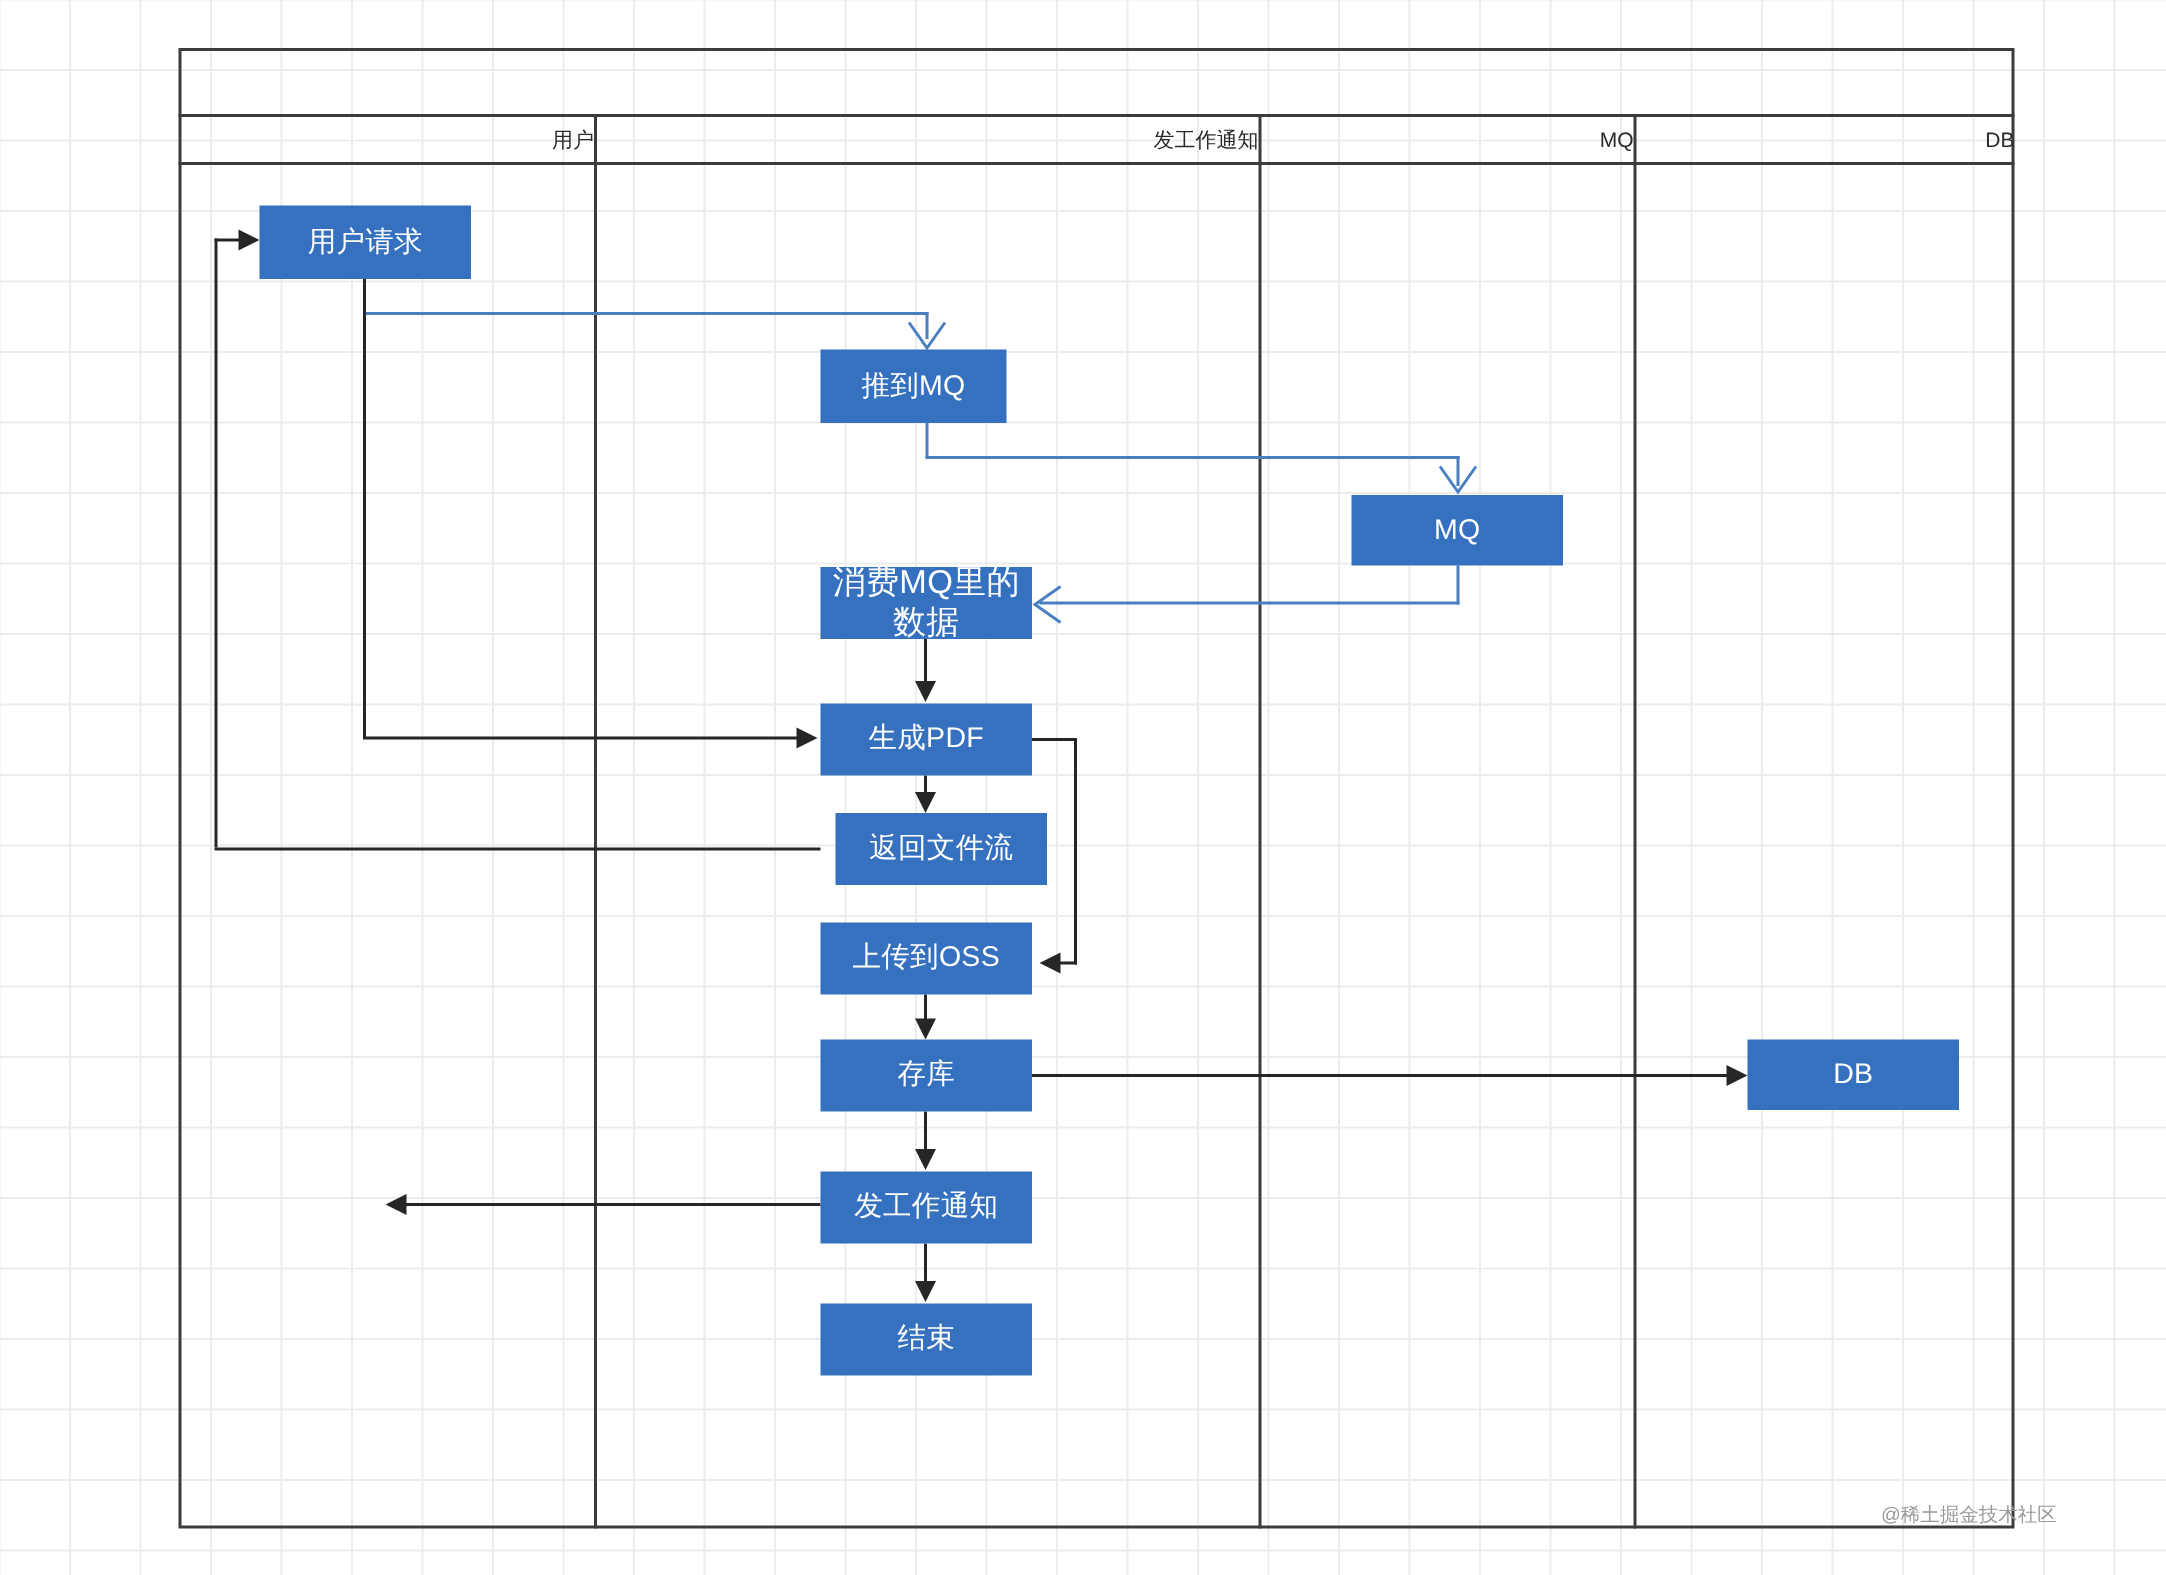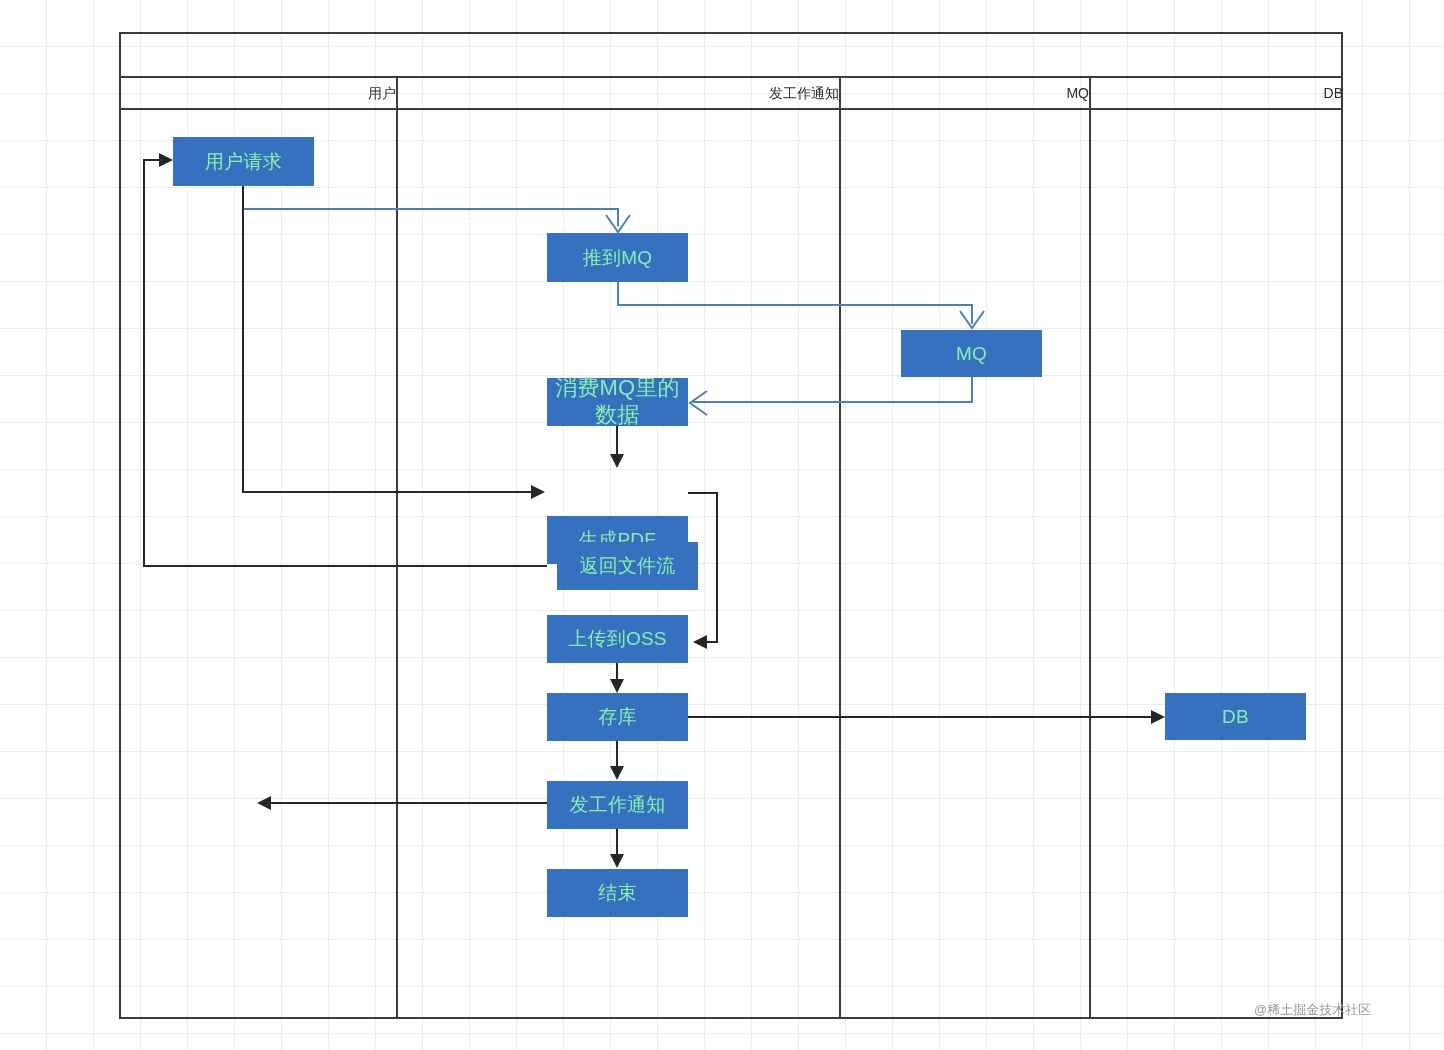--- a/index.html
+++ b/index.html
@@ -44,21 +44,21 @@
     color: #2b2b2b;
     line-height: 1;
     white-space: nowrap;
     user-select: none;
   }
   
   .node {
     position: absolute;
     box-sizing: border-box;
     background: #3571bf;
-    color: #86efac;
+    color: #ffffff;
     font-size: 19px;
     display: flex;
     align-items: center;
     justify-content: center;
     text-align: center;
     line-height: 1.22;
     padding: 2px 6px;
     letter-spacing: 0.2px;
   }
   
@@ -162,27 +162,27 @@
   <div class="arrow arr-down-blk" style="left:610px; top:766px;"></div>
 
   <div class="hline blk" style="left:270px; top:802px; width:277px;"></div>
   <div class="arrow arr-left-blk" style="left:257px; top:796px;"></div>
 
   <div class="vline blk" style="left:616px; top:829px; height:26px;"></div>
   <div class="arrow arr-down-blk" style="left:610px; top:854px;"></div>
 
   <div class="node" style="left:173px; top:137px; width:141px; height:49px;">用户请求</div>
 
-  <div class="node" style="left:547px; top:233px; width:141px; height:49px;">推到MQ</div>
+  <div class="node" style="left:547px; top:233px; width:124px; height:49px;">推到MQ</div>
 
   <div class="node" style="left:901px; top:330px; width:141px; height:47px;">MQ</div>
 
   <div class="node" style="left:547px; top:378px; width:141px; height:48px; font-size:22px;">消费MQ里的数据</div>
 
-  <div class="node" style="left:547px; top:469px; width:141px; height:48px;margin-top:47px;">生成PDF</div>
+  <div class="node" style="left:547px; top:469px; width:141px; height:48px;">生成PDF</div>
 
   <div class="node" style="left:547px; top:542px; width:141px; height:48px;margin-left:10px;">返回文件流</div>
 
   <div class="node" style="left:547px; top:615px; width:141px; height:48px;">上传到OSS</div>
 
   <div class="node" style="left:547px; top:693px; width:141px; height:48px;">存库</div>
 
   <div class="node" style="left:547px; top:781px; width:141px; height:48px;">发工作通知</div>
 
   <div class="node" style="left:547px; top:869px; width:141px; height:48px;">结束</div>

